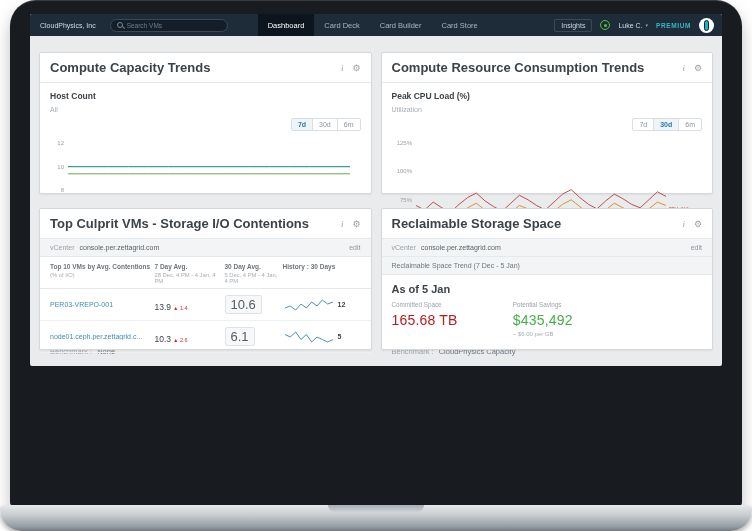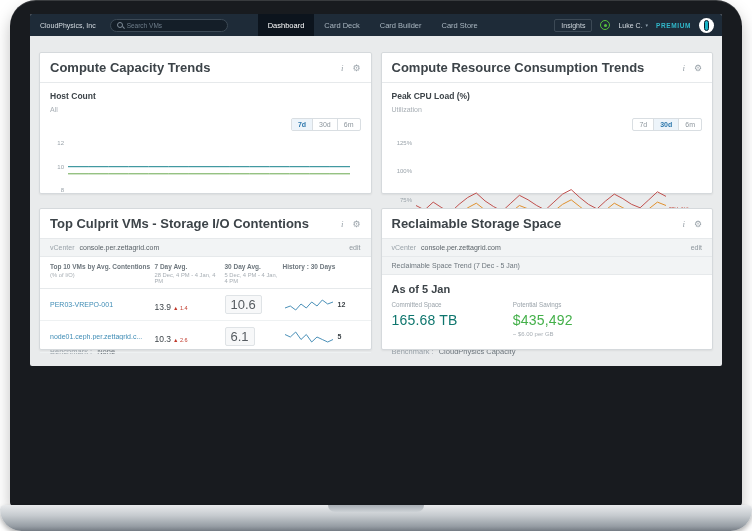--- a/index.html
+++ b/index.html
@@ -359,21 +359,21 @@
           <div class="vc-bar">
             <span>vCenter</span>
             <span class="vc-value">console.per.zettagrid.com</span>
             <span class="vc-edit">edit</span>
           </div>
           <div class="trend-bar">Reclaimable Space Trend (7 Dec - 5 Jan)</div>
           <div class="asof">As of 5 Jan</div>
           <div class="stats" id="reclaim-stats">
               <div>
                 <div class="stat-label">Committed Space</div>
-                <div class="stat-value" style="color: #0f766e;">165.68 TB</div>
+                <div class="stat-value" style="color: #b91c1c;">165.68 TB</div>
               </div>
               <div>
                 <div class="stat-label">Potential Savings</div>
                 <div class="stat-value" style="color: rgb(68, 176, 74);">$435,492</div>
                 <div class="stat-note">~ $6.00 per GB</div>
               </div>
             </div>
         </section>
 
       </main>

